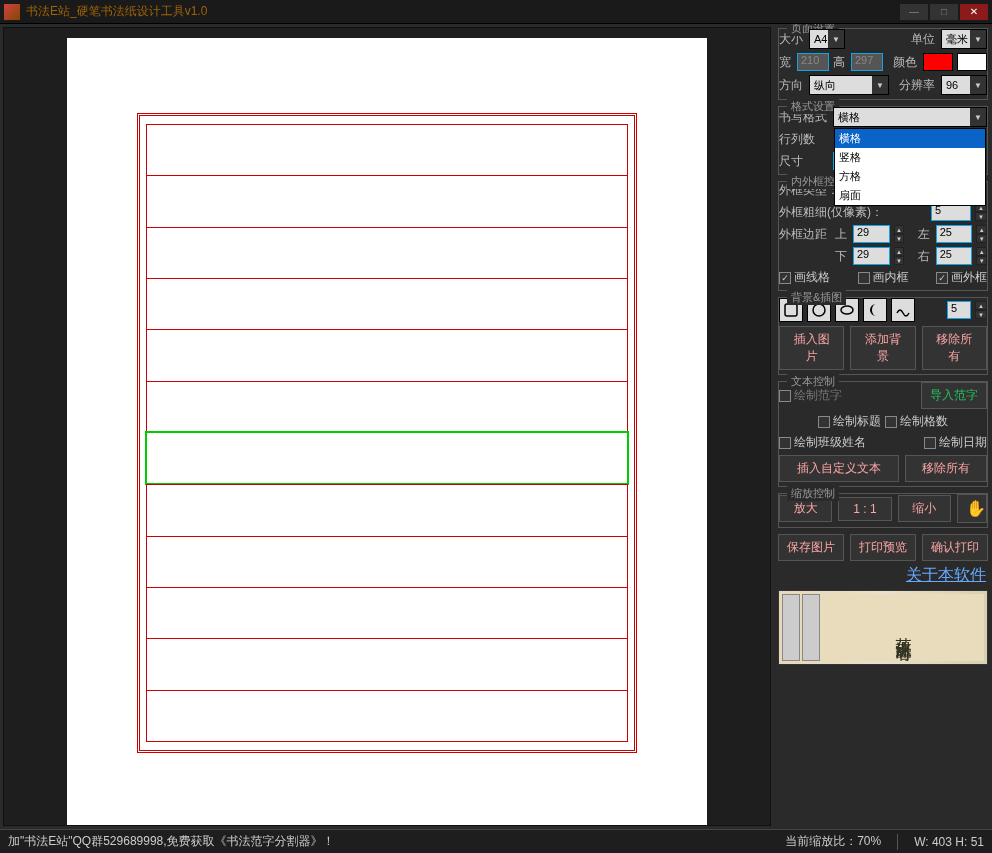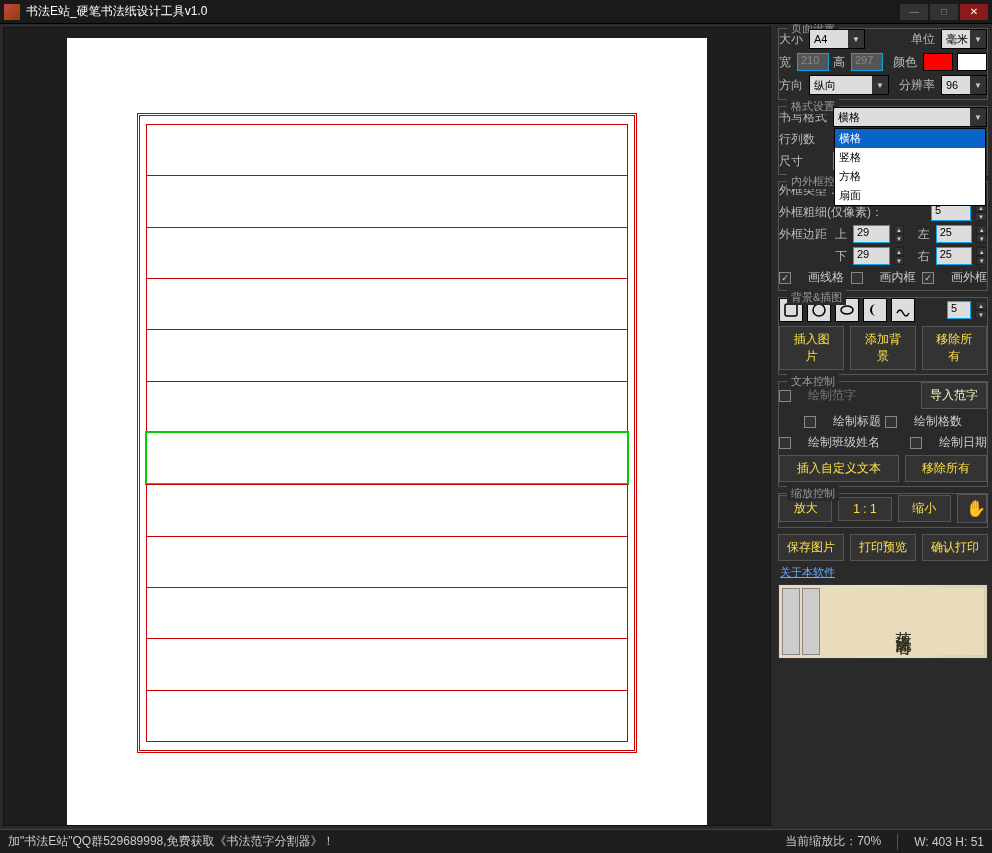--- a/index.html
+++ b/index.html
@@ -1,20 +1,20 @@
 <!DOCTYPE html>
 <html><head>
 <meta charset="utf-8">
 <style>
 * { margin: 0; padding: 0; box-sizing: border-box; font-family: "Microsoft YaHei", SimSun, sans-serif; }
 body { background: #2a2a2a; width: 992px; height: 853px; overflow: hidden; color: #ccc; font-size: 12px; }
 
 .titlebar { height: 24px; background: #1a1a1a; display: flex; align-items: center; padding: 0 4px; border-bottom: 1px solid #000; }
 .titlebar-icon { width: 16px; height: 16px; background: linear-gradient(135deg, #c44, #840); margin-right: 6px; }
-.titlebar-title { flex: 1; color: #ffffff; font-size: 12px; }
+.titlebar-title { flex: 1; color: #a16207; font-size: 12px; }
 .titlebar-controls { display: flex; gap: 2px; }
 .titlebar-btn { width: 28px; height: 16px; background: #333; display: flex; align-items: center; justify-content: center; color: #888; font-size: 10px; }
 .titlebar-btn.close { background: #8b1a1a; color: #fff; }
 
 .main-area { display: flex; height: 805px; }
 .canvas-area { flex: 1; background: #1e1e1e; padding: 10px; display: flex; justify-content: center; align-items: flex-start; border: 1px solid #111; margin: 3px; overflow: hidden; }
 .paper { background: #fff; width: 640px; height: 790px; padding: 75px 70px; position: relative; }
 .outer-frame { border: 3px double #c00; width: 100%; height: 100%; padding: 8px 6px; }
 .grid-container { display: flex; flex-direction: column; height: 100%; }
 .grid-row { flex: 1; border: 1px solid #c00; border-bottom: none; }
@@ -46,31 +46,31 @@
 
 .dropdown-open { position: relative; }
 .dropdown-list { position: absolute; top: 20px; left: 0; right: 0; background: #fff; color: #000; border: 1px solid #000; z-index: 10; font-size: 11px; }
 .dropdown-item { padding: 2px 4px; }
 .dropdown-item.highlighted { background: #0a64c8; color: #fff; }
 
 .radio { display: inline-flex; align-items: center; gap: 3px; margin-right: 10px; }
 .radio-circle { width: 11px; height: 11px; border-radius: 50%; border: 1px solid #888; display: flex; align-items: center; justify-content: center; }
 .radio-circle.checked::after { content: ''; width: 5px; height: 5px; background: #ccc; border-radius: 50%; }
 
-.checkbox { display: inline-flex; align-items: center; gap: 17px; }
+.checkbox { display: inline-flex; align-items: center; gap: 3px; }
 .checkbox-box { width: 12px; height: 12px; border: 1px solid #888; background: #333; display: flex; align-items: center; justify-content: center; font-size: 9px; color: #ccc; }
 .checkbox-box.checked::after { content: '✓'; }
 
-.btn { background: #333; border: 1px solid #555; color: #fde047; padding: 4px 8px; font-size: 12px; text-align: center; cursor: pointer; }
-.btn.disabled { color: #fef9c3; }
+.btn { background: #333; border: 1px solid #555; color: #fca5a5; padding: 4px 8px; font-size: 12px; text-align: center; cursor: pointer; }
+.btn.disabled { color: #22c55e; }
 
 .shape-btn { width: 24px; height: 24px; background: #ddd; border: 1px solid #000; display: flex; align-items: center; justify-content: center; }
 .shape-icon { width: 14px; height: 14px; }
 
-.link-text { color: #6af; text-decoration: underline; font-size: 11px; margin: 4px 2px; }
+.link-text { color: #6af; text-decoration: underline; text-align: right; font-size: 16px; margin: 4px 2px; }
 
 .thumb-area { height: 75px; background: linear-gradient(90deg, #e8d8b8 0%, #e8e0c8 50%, #d8d0b0 100%); border: 1px solid #333; display: flex; padding: 3px; gap: 2px; overflow: hidden; position: relative; }
 .thumb-strip { width: 18px; background: #ccc; border: 1px solid #888; }
 .thumb-calligraphy { flex: 1; background: #e8dcbc; display: flex; align-items: center; justify-content: space-around; font-family: cursive; font-size: 16px; color: #332; writing-mode: vertical-rl; }
 
 .statusbar { height: 24px; background: #1e1e1e; border-top: 1px solid #444; display: flex; align-items: center; padding: 0 8px; color: #ccc; font-size: 12px; }
 .status-left { flex: 1; }
 .status-divider { width: 1px; height: 16px; background: #555; margin: 0 16px; }
 </style>
 </head>
@@ -107,21 +107,21 @@
       </div>
     </div>
   </div>
 
   <div class="side-panel">
 
     <div class="group">
       <div class="group-title">页面设置</div>
       <div class="row">
         <span class="label">大小</span>
-        <div class="select" style="width:56px">
+        <div class="select" style="width:36px">
             <span>A4</span>
             <span class="select-arrow">▼</span>
           </div>
         <span style="flex:1"></span>
         <span class="label">单位</span>
         <div class="select" style="width:46px">
             <span>毫米</span>
             <span class="select-arrow">▼</span>
           </div>
       </div>

